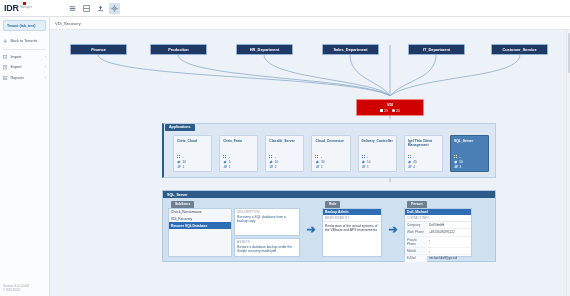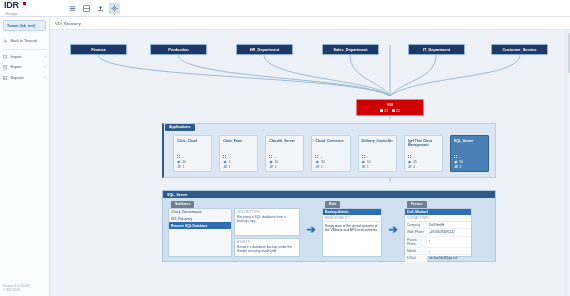--- a/index.html
+++ b/index.html
@@ -10,22 +10,22 @@
     overflow: hidden;
   }
   #app { position: relative; width: 570px; height: 296px; display: flex; flex-direction: column; }
 
   
   .topbar {
     height: 17px; flex: 0 0 17px; display: flex; align-items: center;
     background: #ffffff; border-bottom: 1px solid #dfe3e8;
   }
   .logo-zone {
-    width: 50px; height: 17px; display: flex; align-items: flex-start;
-    padding-left: 4px; position: relative; flex-direction: column;
+    width: 50px; height: 17px; display: flex; align-items: center;
+    padding-left: 4px; position: relative;
   }
   .logo-idr { font-size: 9px; font-weight: bold; color: #1d2d44; letter-spacing: -0.3px; line-height: 10px; }
   .logo-sq { position: absolute; left: 23px; top: 2px; width: 3px; height: 3px; background: #cc0000; }
   .logo-mgr { font-size: 3px; color: #8a96a3; margin-left: 1.5px; line-height: 9px; padding-bottom: 0.5px; }
   .tb-icons { display: flex; align-items: center; gap: 3px; margin-left: 17px; }
   .tb-btn {
     width: 11px; height: 11px; border-radius: 1px;
     display: flex; align-items: center; justify-content: center;
     color: #5a6a7d;
   }

